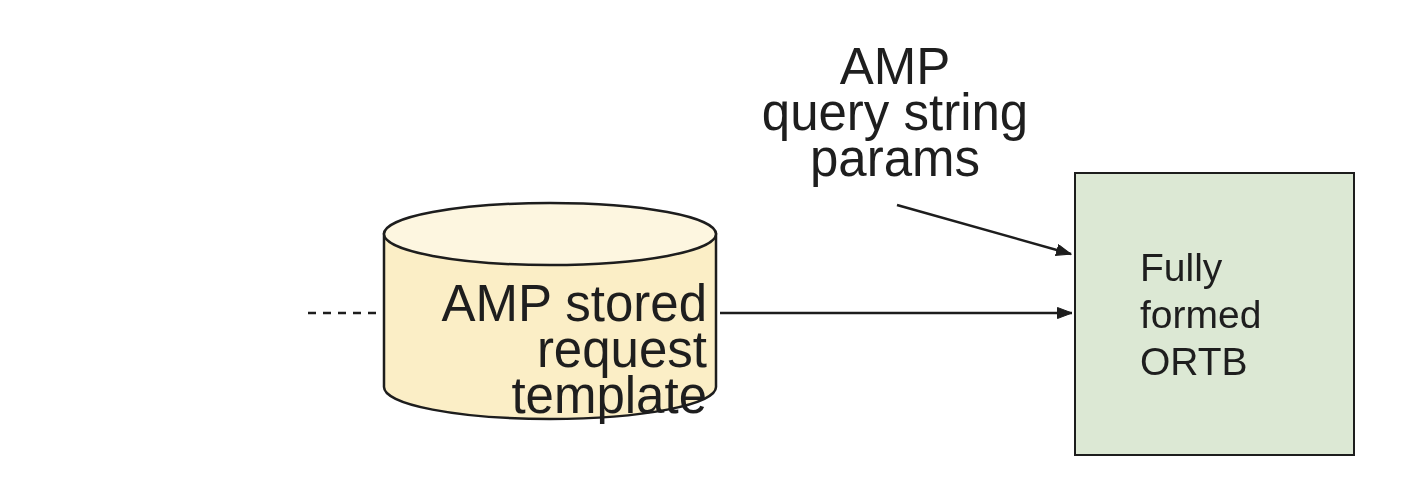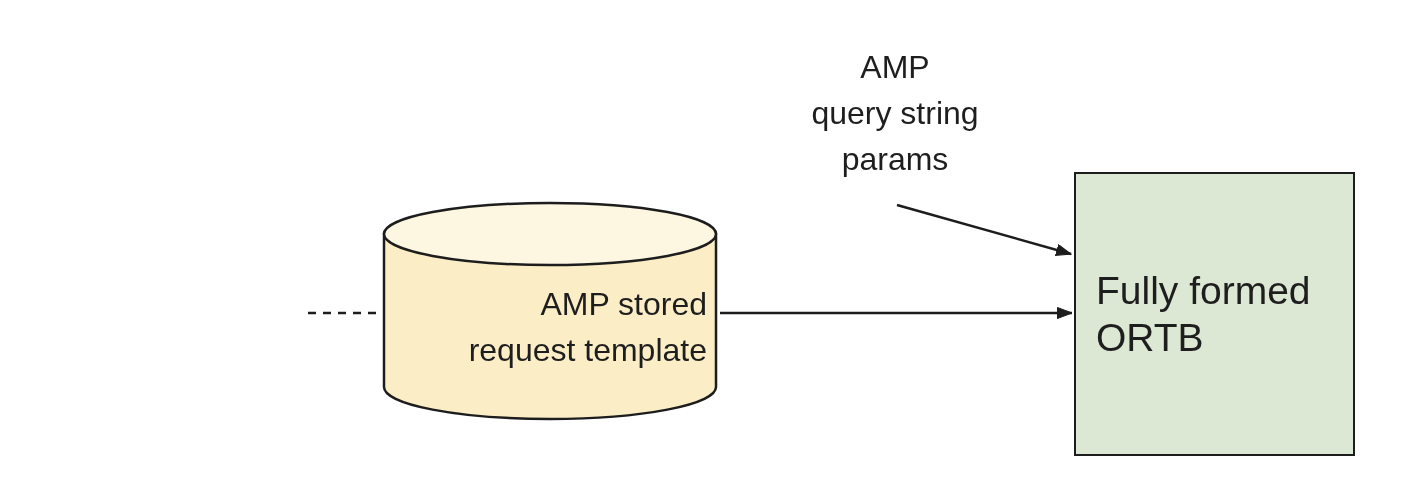--- a/index.html
+++ b/index.html
@@ -19,21 +19,21 @@
   .connectors {
     position: absolute;
     left: 0;
     top: 0;
     width: 1426px;
     height: 498px;
     pointer-events: none;
   }
   .label {
     position: absolute;
-    font-size: 32px;
+    font-size: 51px;
     line-height: 46px;
     white-space: pre-line;
     color: #1e1e1e;
   }
   .tag-id-label {
     left: 54px;
     top: 282px;
   }
   .query-params-label {
     left: 745px;
@@ -65,20 +65,21 @@
     border: 2.5px solid #1d1d1d;
     display: flex;
     align-items: center;
   }
   .ortb-label {
     font-size: 39px;
     line-height: 47px;
     white-space: pre-line;
     padding-left: 20px;
     color: #1e1e1e;
+    margin-left: 44px;
   }
 </style>
 </head>
 <body>
 
 <div class="canvas">
 
   <svg class="connectors" viewBox="0 0 1426 498" xmlns="http://www.w3.org/2000/svg">
     <defs>
       <marker id="arrowhead" markerUnits="userSpaceOnUse" markerWidth="16" markerHeight="12" refX="15" refY="6" orient="auto">

